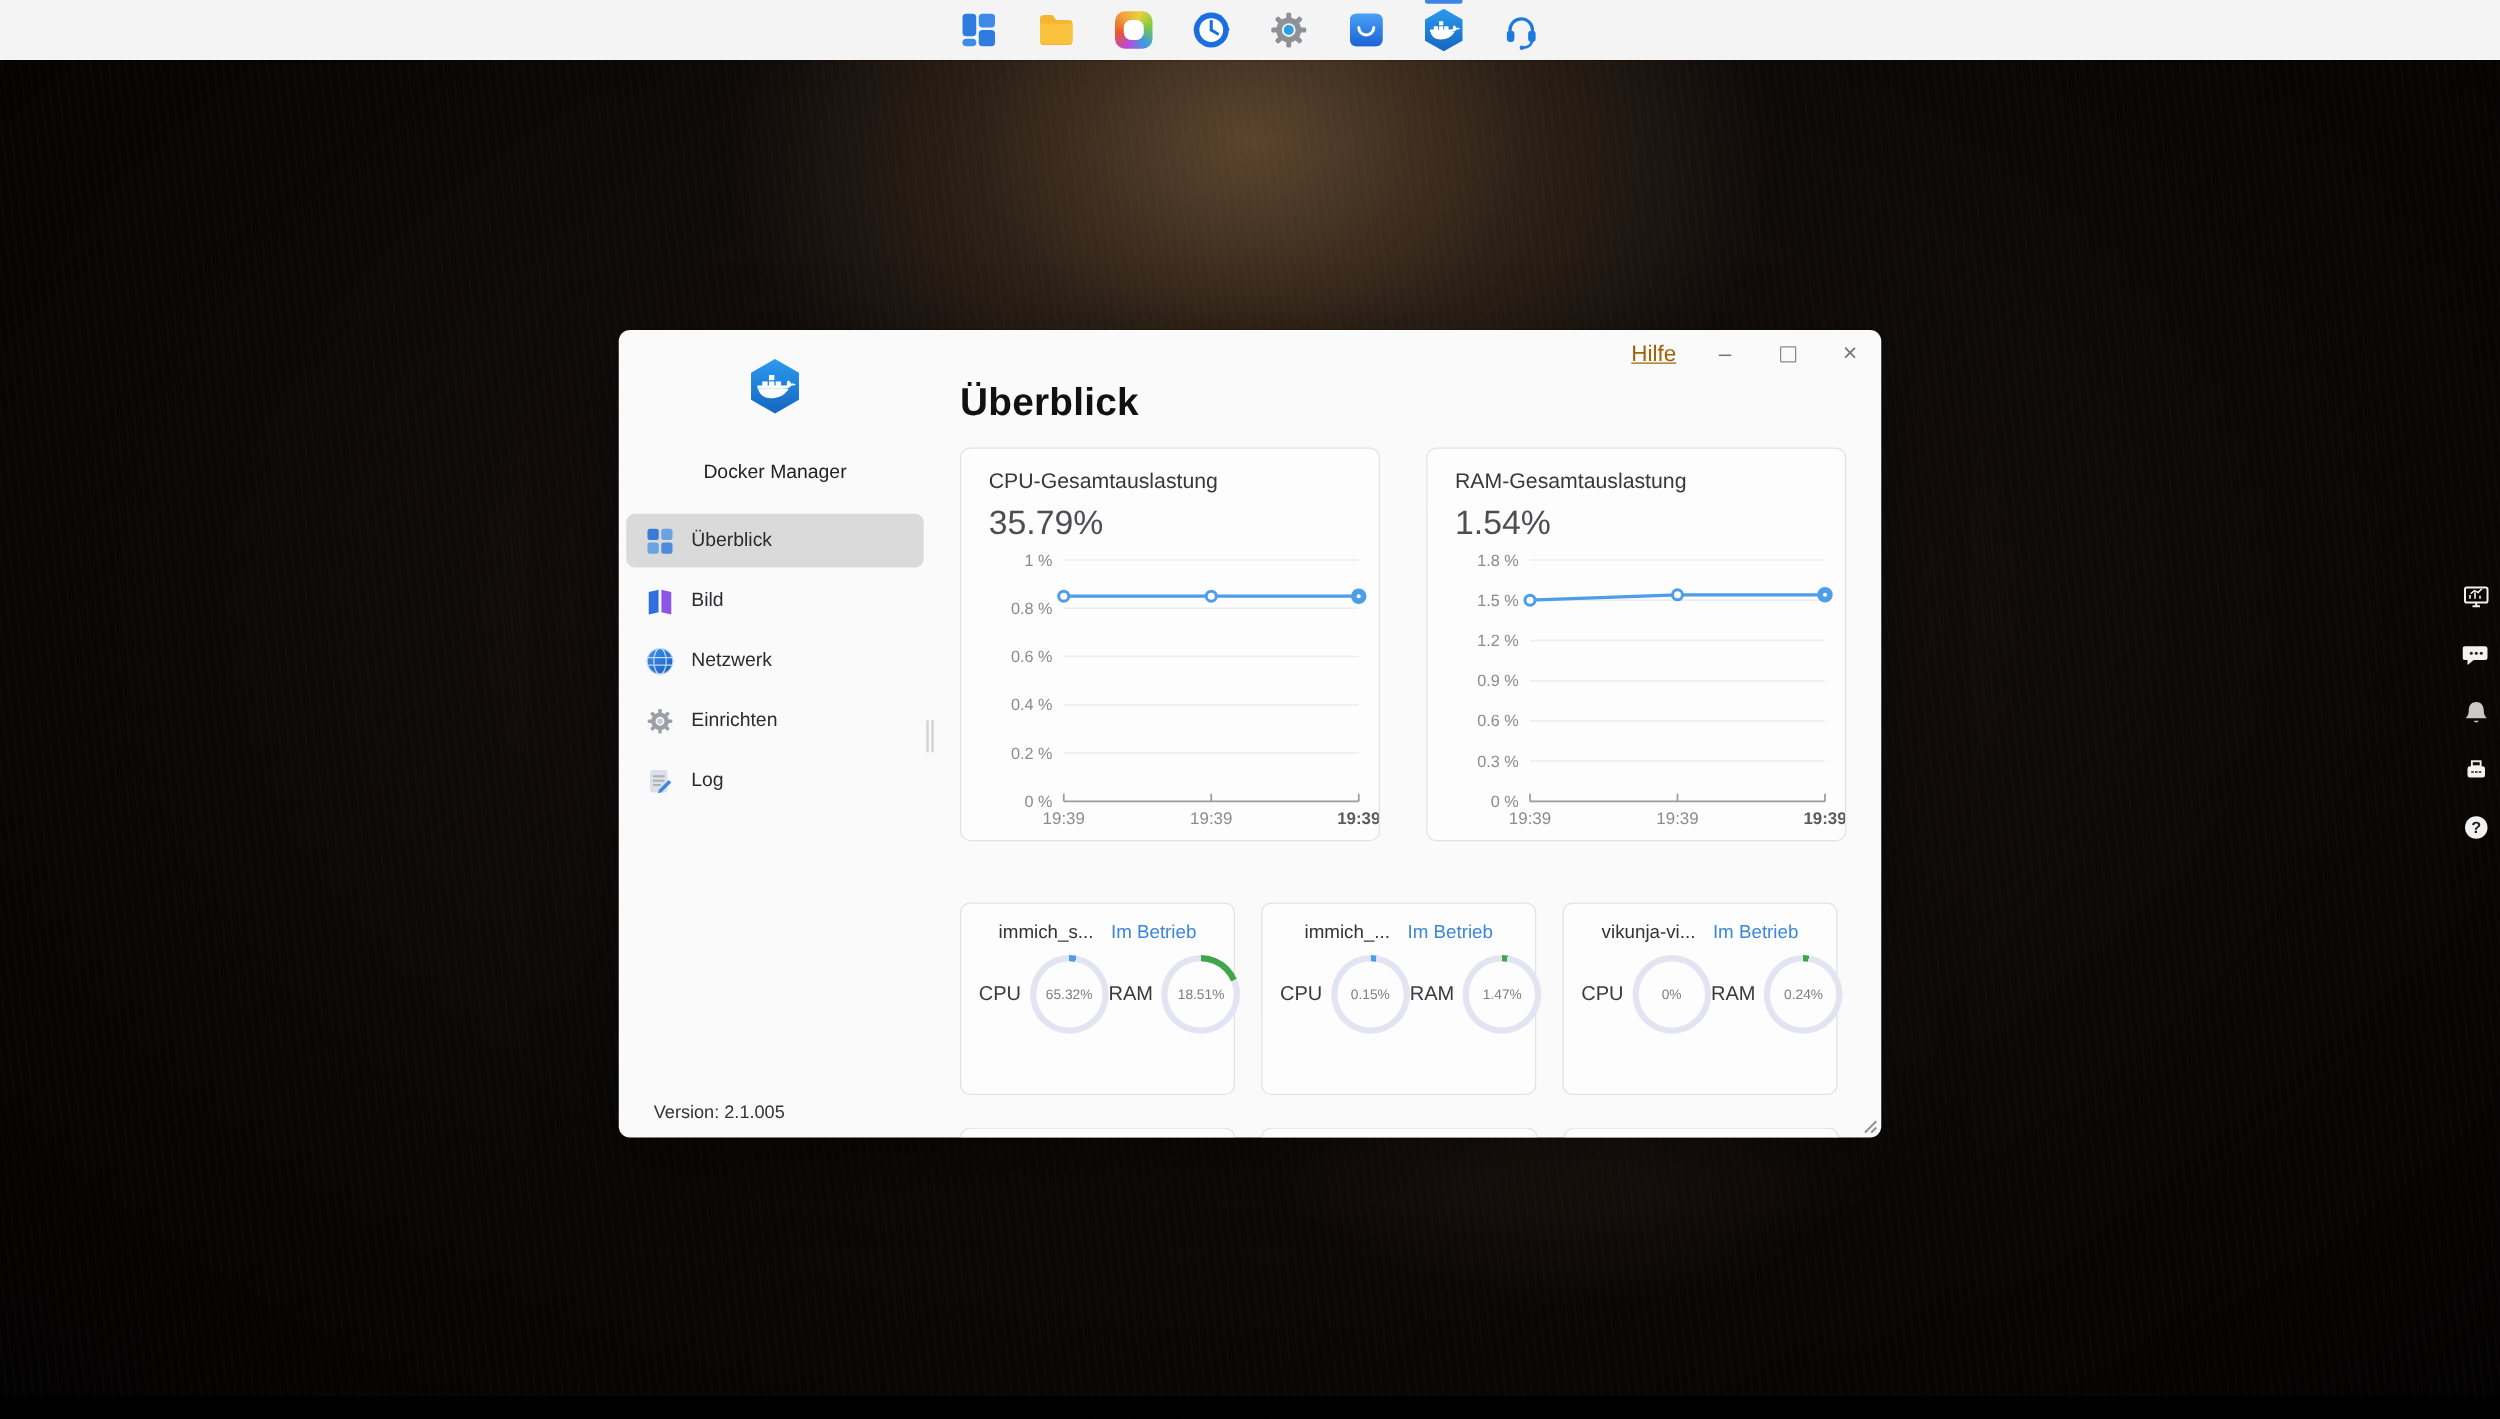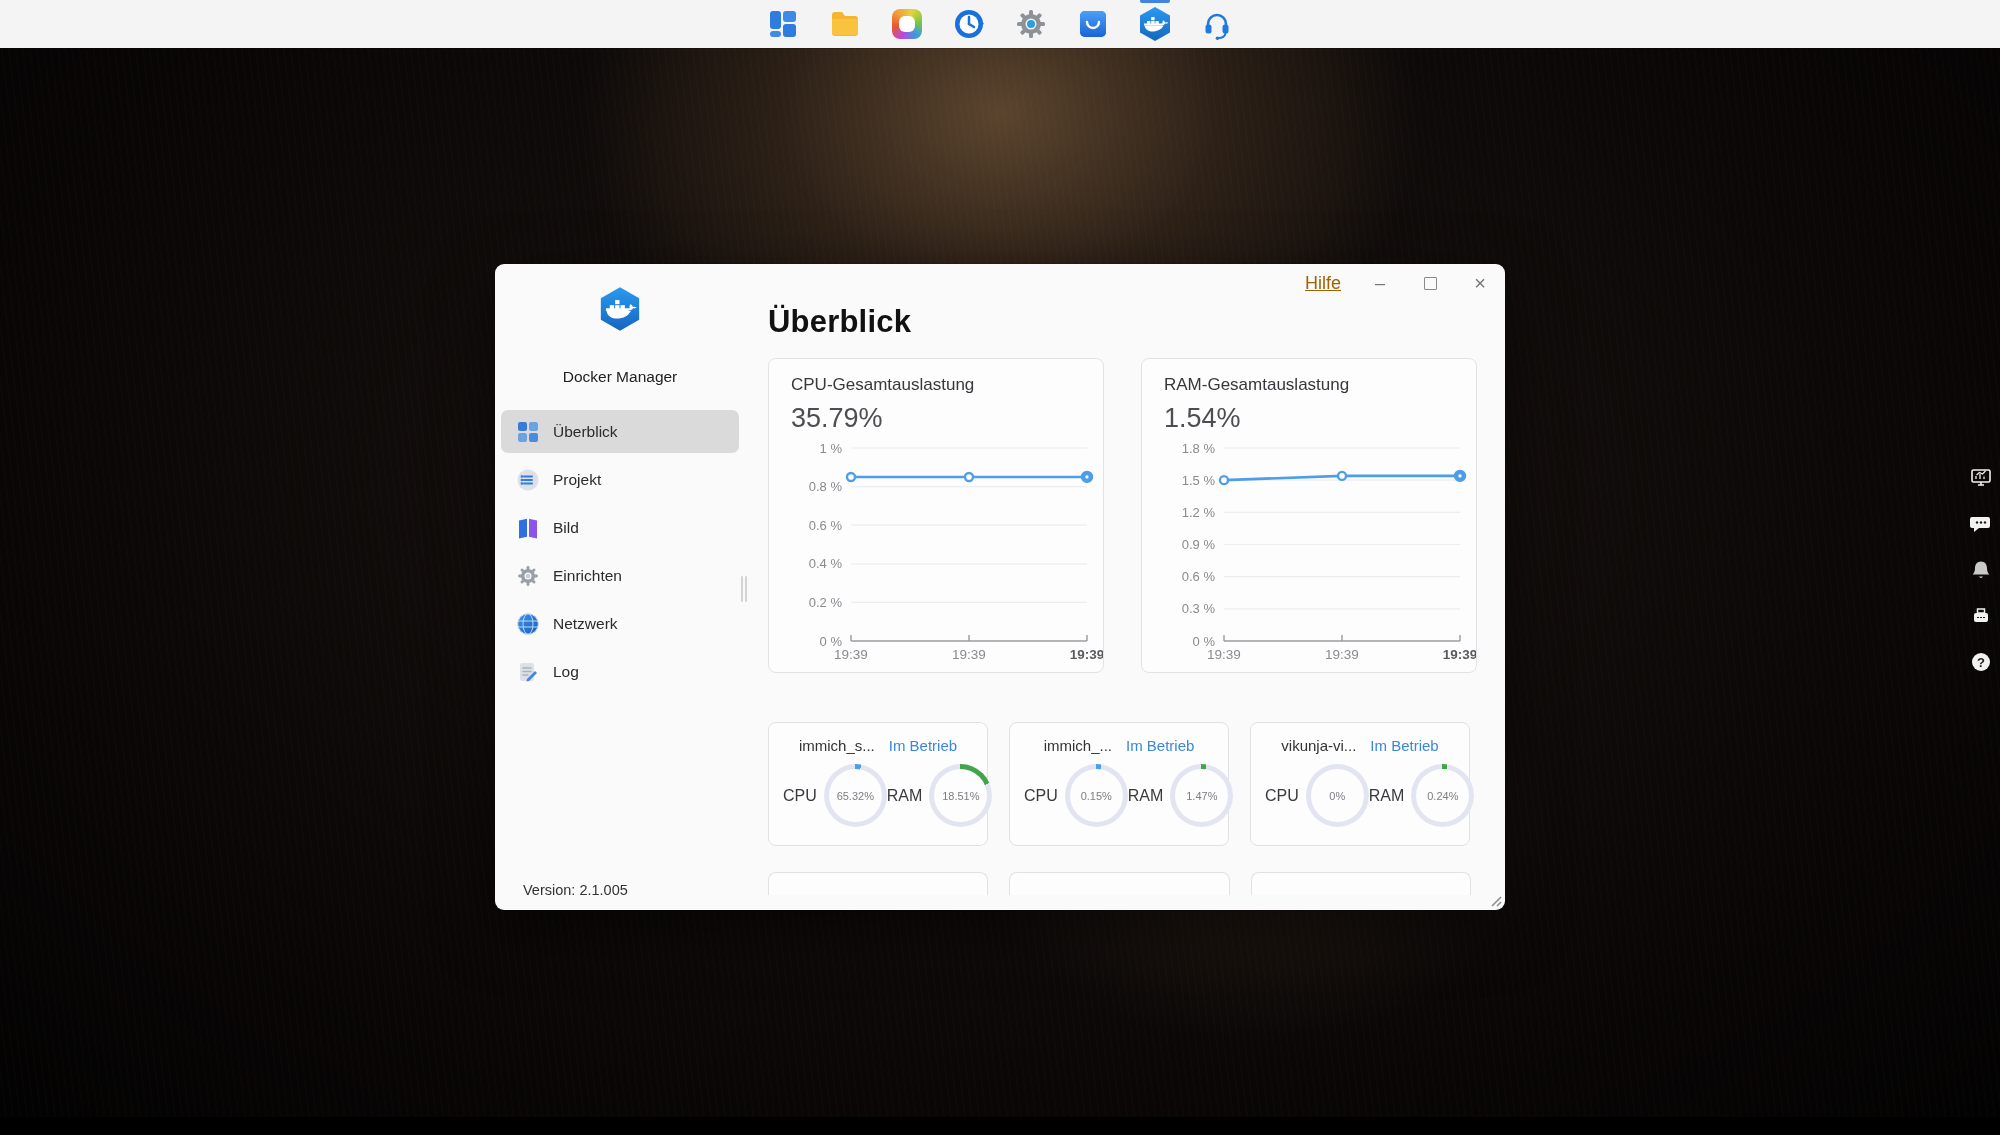--- a/index.html
+++ b/index.html
@@ -55,21 +55,21 @@
   .main{position:absolute;left:250px;top:0;right:0;bottom:0;padding:0 34px 0 23px;box-sizing:border-box;overflow:hidden;}
   .page-title{margin:40px 0 0 0;font-size:31px;font-weight:bold;color:#111;letter-spacing:.2px;}
   .charts-row{margin-top:18px;display:flex;gap:37px;}
   .chart-card{width:340px;height:315px;background:#fdfdfe;border:1px solid #e2e2e6;border-radius:8px;
     box-sizing:border-box;padding:16px 0 0 22px;}
   .chart-title{font-size:17px;color:#38383c;}
   .chart-value{margin-top:8px;font-size:27px;color:#4d4d52;}
   .chart-plot{margin-top:4px;margin-left:-6px;}
 
   .cards-row{margin-top:49px;display:flex;gap:21px;}
-  .cont-card{width:220px;height:124px;background:#fdfdfe;border:1px solid #e2e2e6;border-radius:8px;
+  .cont-card{width:220px;height:154px;background:#fdfdfe;border:1px solid #e2e2e6;border-radius:8px;
     box-sizing:border-box;padding:14px 0 0 0;}
   .cc-head{display:flex;justify-content:center;gap:14px;align-items:baseline;}
   .cc-name{font-size:15px;color:#333;}
   .cc-status{font-size:15px;color:#3b87d9;}
   .cc-gauges{margin-top:10px;display:flex;justify-content:space-evenly;padding:0 14px;}
   .gauge-col{display:flex;flex-direction:row;align-items:center;gap:7px;}
   .gauge-label{font-size:16px;color:#3a3a3e;}
   .gauge{width:63px;height:63px;border-radius:50%;background:#e2e5f1;position:relative;}
   .gauge .hole{position:absolute;inset:5px;border-radius:50%;background:#fdfdfe;
     display:flex;align-items:center;justify-content:center;}
@@ -258,73 +258,61 @@
               <rect x="13" y="2" width="9" height="9" rx="2" fill="#6ba3e2"></rect>
               <rect x="2" y="13" width="9" height="9" rx="2" fill="#6ba3e2"></rect>
               <rect x="13" y="13" width="9" height="9" rx="2" fill="#4c8bda"></rect>
             </svg>
             </span>
           <span class="nav-label">Überblick</span>
         </div>
         <div class="nav-item">
           <span class="nav-icon">
             <svg width="24" height="24" viewBox="0 0 24 24">
-              <circle cx="12" cy="12" r="10.5" fill="#dde1e7"></circle>
-              <g stroke="#2f7fd9" stroke-width="2" stroke-linecap="round">
-                <path d="M8 8.5 h8 M8 12 h8 M8 15.5 h8"></path>
-                <path d="M5.8 8.5 h.2 M5.8 12 h.2 M5.8 15.5 h.2" stroke-width="2.4"></path>
-              </g>
-            </svg>
-            </span>
-          <span class="nav-label">Projekt</span>
-        </div>
-        <div class="nav-item">
-          <span class="nav-icon">
-            <svg width="24" height="24" viewBox="0 0 24 24">
               <path d="M3 4.5 l8-1.8 v18 l-8 1.8 z" fill="#2f6fe0"></path>
               <path d="M21 4.5 l-8-1.8 v18 l8 1.8 z" fill="#8a55e8"></path>
               <path d="M11 2.7 h2 v18 h-2 z" fill="#fafafb"></path>
             </svg>
             </span>
           <span class="nav-label">Bild</span>
-        </div>
-        <div class="nav-item">
-          <span class="nav-icon">
-            <svg width="24" height="24" viewBox="0 0 34 34">
-              <g fill="#9aa0a6">
-                <rect x="15" y="3" width="4" height="28" rx="1.5"></rect>
-                <rect x="15" y="3" width="4" height="28" rx="1.5" transform="rotate(45 17 17)"></rect>
-                <rect x="15" y="3" width="4" height="28" rx="1.5" transform="rotate(90 17 17)"></rect>
-                <rect x="15" y="3" width="4" height="28" rx="1.5" transform="rotate(135 17 17)"></rect>
-                <circle cx="17" cy="17" r="10"></circle>
-              </g>
-              <circle cx="17" cy="17" r="5" fill="#fafafb"></circle>
-              <circle cx="17" cy="17" r="3.2" fill="#c7ccd2"></circle>
-            </svg>
-            </span>
-          <span class="nav-label">Einrichten</span>
         </div>
         <div class="nav-item">
           <span class="nav-icon">
             <svg width="24" height="24" viewBox="0 0 24 24">
               <defs>
                   <linearGradient id="glb" x1="0" y1="0" x2="1" y2="1">
                 <stop offset="0" stop-color="#3f93ea"></stop>
                     <stop offset="1" stop-color="#1a5dbd"></stop>
                   </linearGradient>
                 </defs>
               <circle cx="12" cy="12" r="10.5" fill="url(#glb)"></circle>
               <g stroke="#cfe4fa" stroke-width="1" fill="none" opacity=".9">
                 <path d="M2.5 9 h19 M2.5 15 h19"></path>
                 <ellipse cx="12" cy="12" rx="5" ry="10.3"></ellipse>
                 <ellipse cx="12" cy="12" rx="10.3" ry="10.3"></ellipse>
               </g>
             </svg>
             </span>
           <span class="nav-label">Netzwerk</span>
+        </div>
+        <div class="nav-item">
+          <span class="nav-icon">
+            <svg width="24" height="24" viewBox="0 0 34 34">
+              <g fill="#9aa0a6">
+                <rect x="15" y="3" width="4" height="28" rx="1.5"></rect>
+                <rect x="15" y="3" width="4" height="28" rx="1.5" transform="rotate(45 17 17)"></rect>
+                <rect x="15" y="3" width="4" height="28" rx="1.5" transform="rotate(90 17 17)"></rect>
+                <rect x="15" y="3" width="4" height="28" rx="1.5" transform="rotate(135 17 17)"></rect>
+                <circle cx="17" cy="17" r="10"></circle>
+              </g>
+              <circle cx="17" cy="17" r="5" fill="#fafafb"></circle>
+              <circle cx="17" cy="17" r="3.2" fill="#c7ccd2"></circle>
+            </svg>
+            </span>
+          <span class="nav-label">Einrichten</span>
         </div>
         <div class="nav-item">
           <span class="nav-icon">
             <svg width="24" height="24" viewBox="0 0 24 24">
               <rect x="4" y="3" width="14" height="18" rx="2" fill="#dde1e7"></rect>
               <g stroke="#aab2bc" stroke-width="1.6" stroke-linecap="round">
                 <path d="M7 8 h8 M7 11.5 h8 M7 15 h5"></path>
               </g>
               <path d="M11 19 l8-8 2 2 -8 8 -2.6.6 z" fill="#3f87e0"></path>
             </svg>

